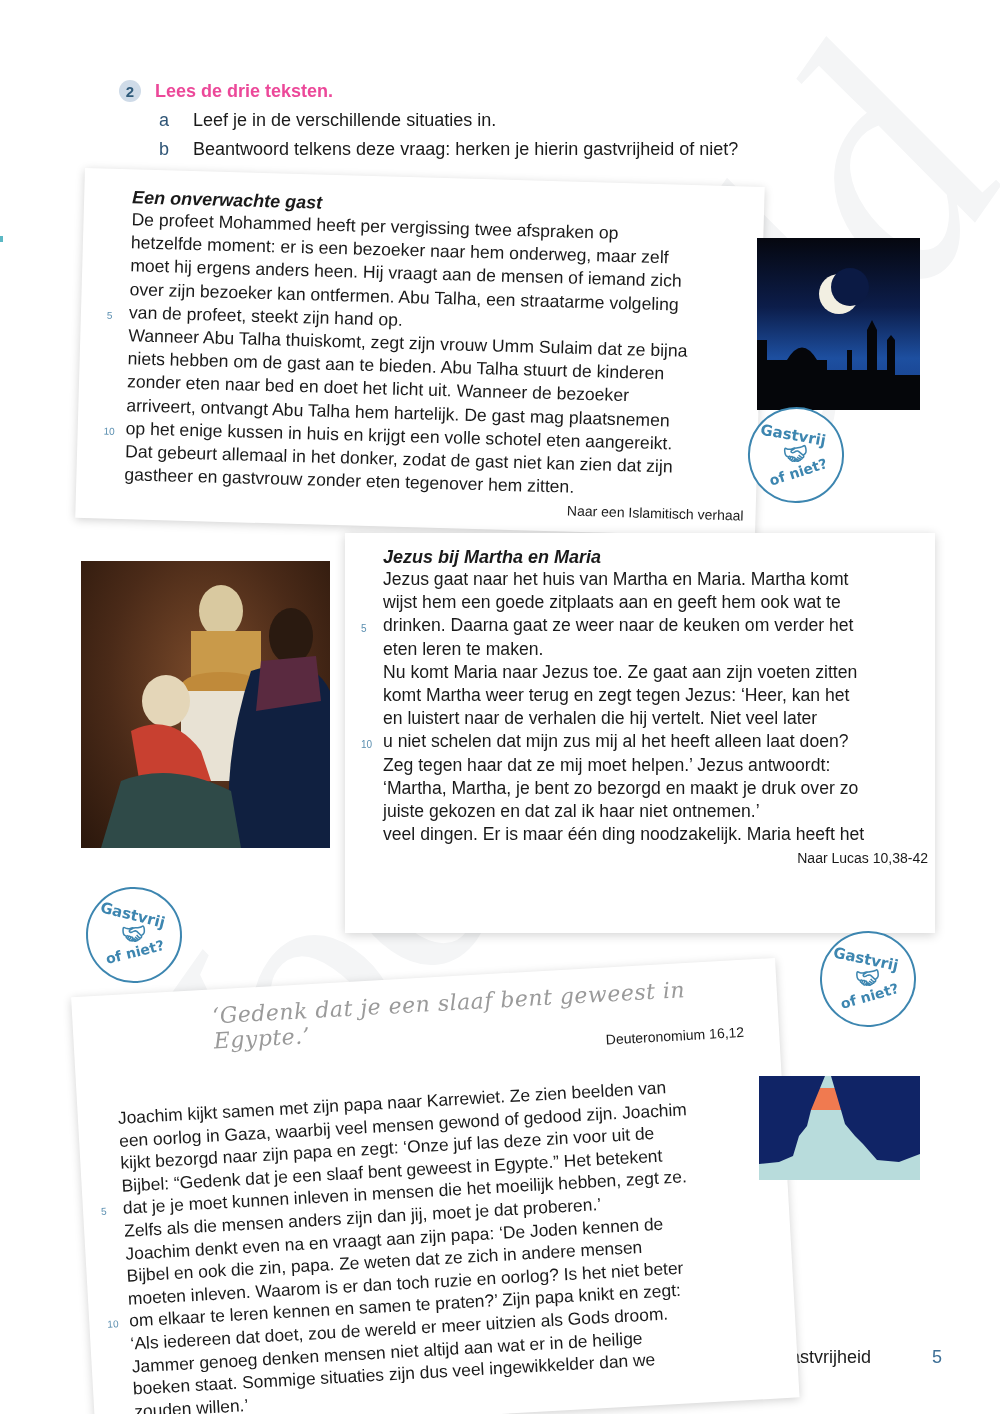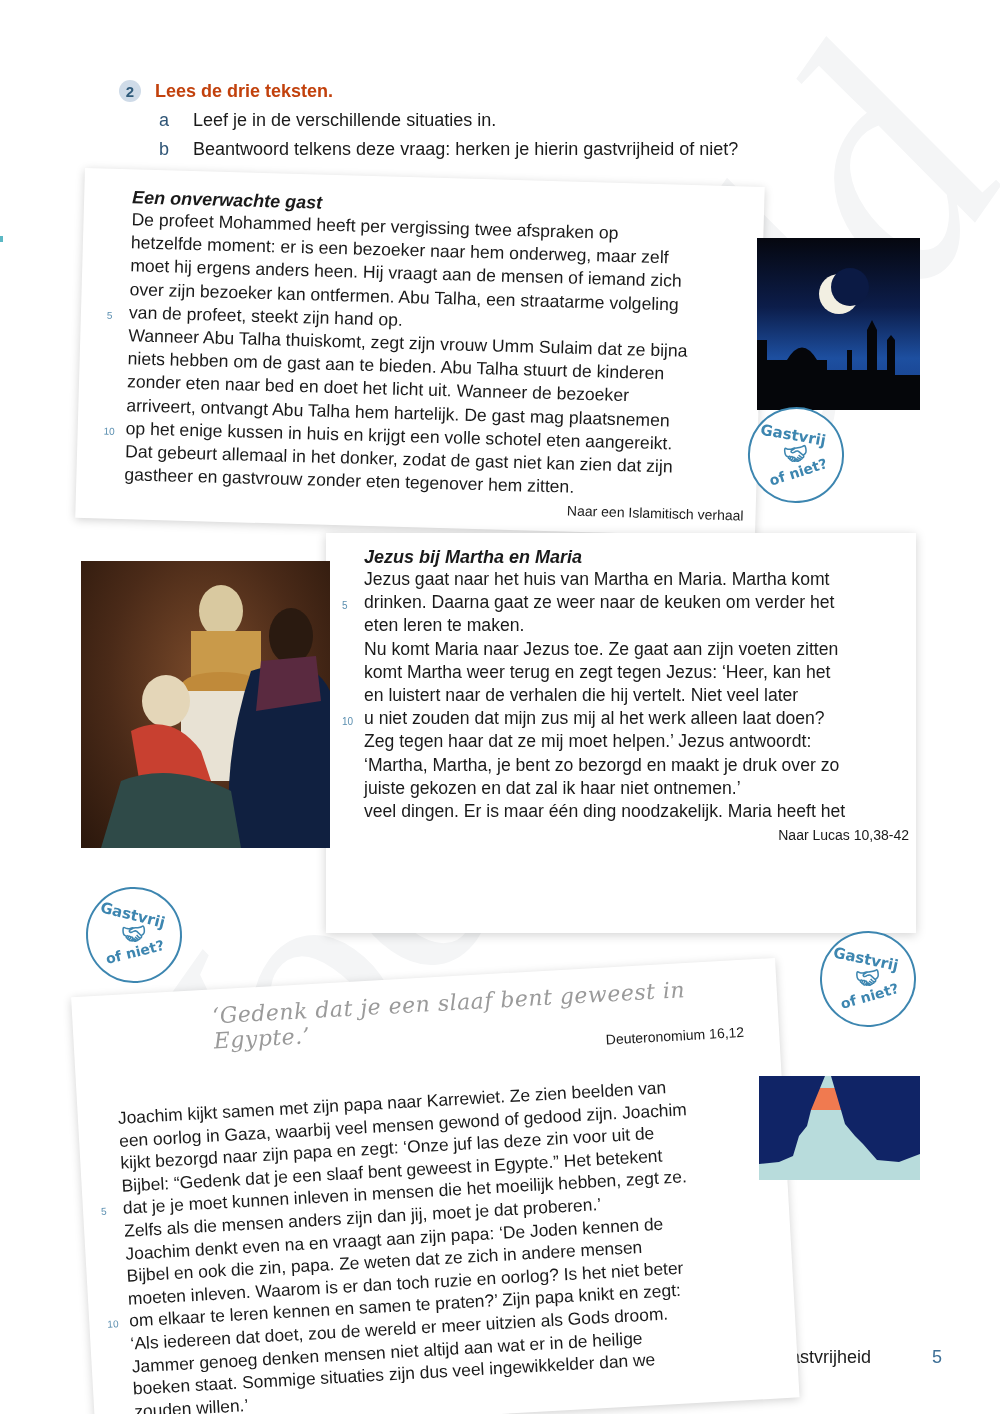--- a/index.html
+++ b/index.html
@@ -17,32 +17,32 @@
   }
   .edge-mark {
     position: absolute; left: 0; top: 236px; width: 3px; height: 6px; background: #5bb8c4; z-index: 1;
   }
   .exercise { position: absolute; left: 119px; top: 80px; z-index: 2; }
   .ex-head { display: flex; align-items: center; gap: 14px; }
   .ex-num {
     width: 22px; height: 22px; border-radius: 50%; background: #cfdbe8; color: #2f5a7a;
     font-weight: bold; font-size: 15px; display: flex; align-items: center; justify-content: center;
   }
-  .ex-title { font-weight: bold; color: #c2410c; font-size: 18px; }
+  .ex-title { font-weight: bold; color: #ec4899; font-size: 18px; }
   .sub { display: flex; gap: 22px; margin-top: 8px; margin-left: 40px; font-size: 18px; }
   .sub .lt { color: #2f5576; width: 12px; }
   .card {
     position: absolute; background: #fff; z-index: 3;
     box-shadow: 0 2px 10px rgba(0,0,0,0.18);
   }
   .card1 {
     left: 85px; top: 168px; width: 680px; height: 350px;
     transform: rotate(1.6deg); transform-origin: 0 0;
   }
-  .card2 { left: 326px; top: 533px; width: 590px; height: 400px; }
+  .card2 { left: 345px; top: 533px; width: 590px; height: 400px; }
   .card3 {
     left: 66px; top: 936px; width: 705px; height: 440px;
     transform: rotate(-3.2deg); transform-origin: 100% 0; left: 70px; top: 958px;
   }
   .card-title { font-weight: bold; font-style: italic; font-size: 18px; }
   .lines { font-size: 17.6px; line-height: 23.2px; }
   .line { position: relative; white-space: nowrap; }
   .ln {
     position: absolute; left: -22px; top: 3px; font-size: 10px; color: #5b8fb0;
   }
@@ -160,26 +160,27 @@
     <path d="M50 170 Q90 150 120 190 L130 220 L60 230 Z" fill="#c84030"></path>
     <path d="M40 220 Q90 200 150 230 L160 287 L20 287 Z" fill="#2f4a48"></path>
   </svg>
 </div>
 
 <div class="card card2">
   <div class="inner">
     <div class="card-title">Jezus bij Martha en Maria</div>
     <div class="lines">
         <div class="line"><span>Jezus gaat naar het huis van Martha en Maria. Martha komt</span></div>
+        <div class="line"><span>wijst hem een goede zitplaats aan en geeft hem ook wat te</span></div>
         <div class="line"><span class="ln">5</span><span>drinken. Daarna gaat ze weer naar de keuken om verder het</span></div>
         <div class="line"><span>eten leren te maken.</span></div>
         <div class="line"><span>Nu komt Maria naar Jezus toe. Ze gaat aan zijn voeten zitten</span></div>
         <div class="line"><span>komt Martha weer terug en zegt tegen Jezus: ‘Heer, kan het</span></div>
         <div class="line"><span>en luistert naar de verhalen die hij vertelt. Niet veel later</span></div>
-        <div class="line"><span class="ln">10</span><span>u niet zouden dat mijn zus mij al het werk alleen laat doen?</span></div>
+        <div class="line"><span class="ln">10</span><span>u niet schelen dat mijn zus mij al het heeft alleen laat doen?</span></div>
         <div class="line"><span>Zeg tegen haar dat ze mij moet helpen.’ Jezus antwoordt:</span></div>
         <div class="line"><span>‘Martha, Martha, je bent zo bezorgd en maakt je druk over zo</span></div>
         <div class="line"><span>juiste gekozen en dat zal ik haar niet ontnemen.’</span></div>
         <div class="line"><span>veel dingen. Er is maar één ding noodzakelijk. Maria heeft het</span></div>
       </div>
     <div class="src">Naar Lucas 10,38-42</div>
   </div>
 </div>
 
 <div class="stamp" style="left:86px; top:887px; transform:rotate(-4deg);">

